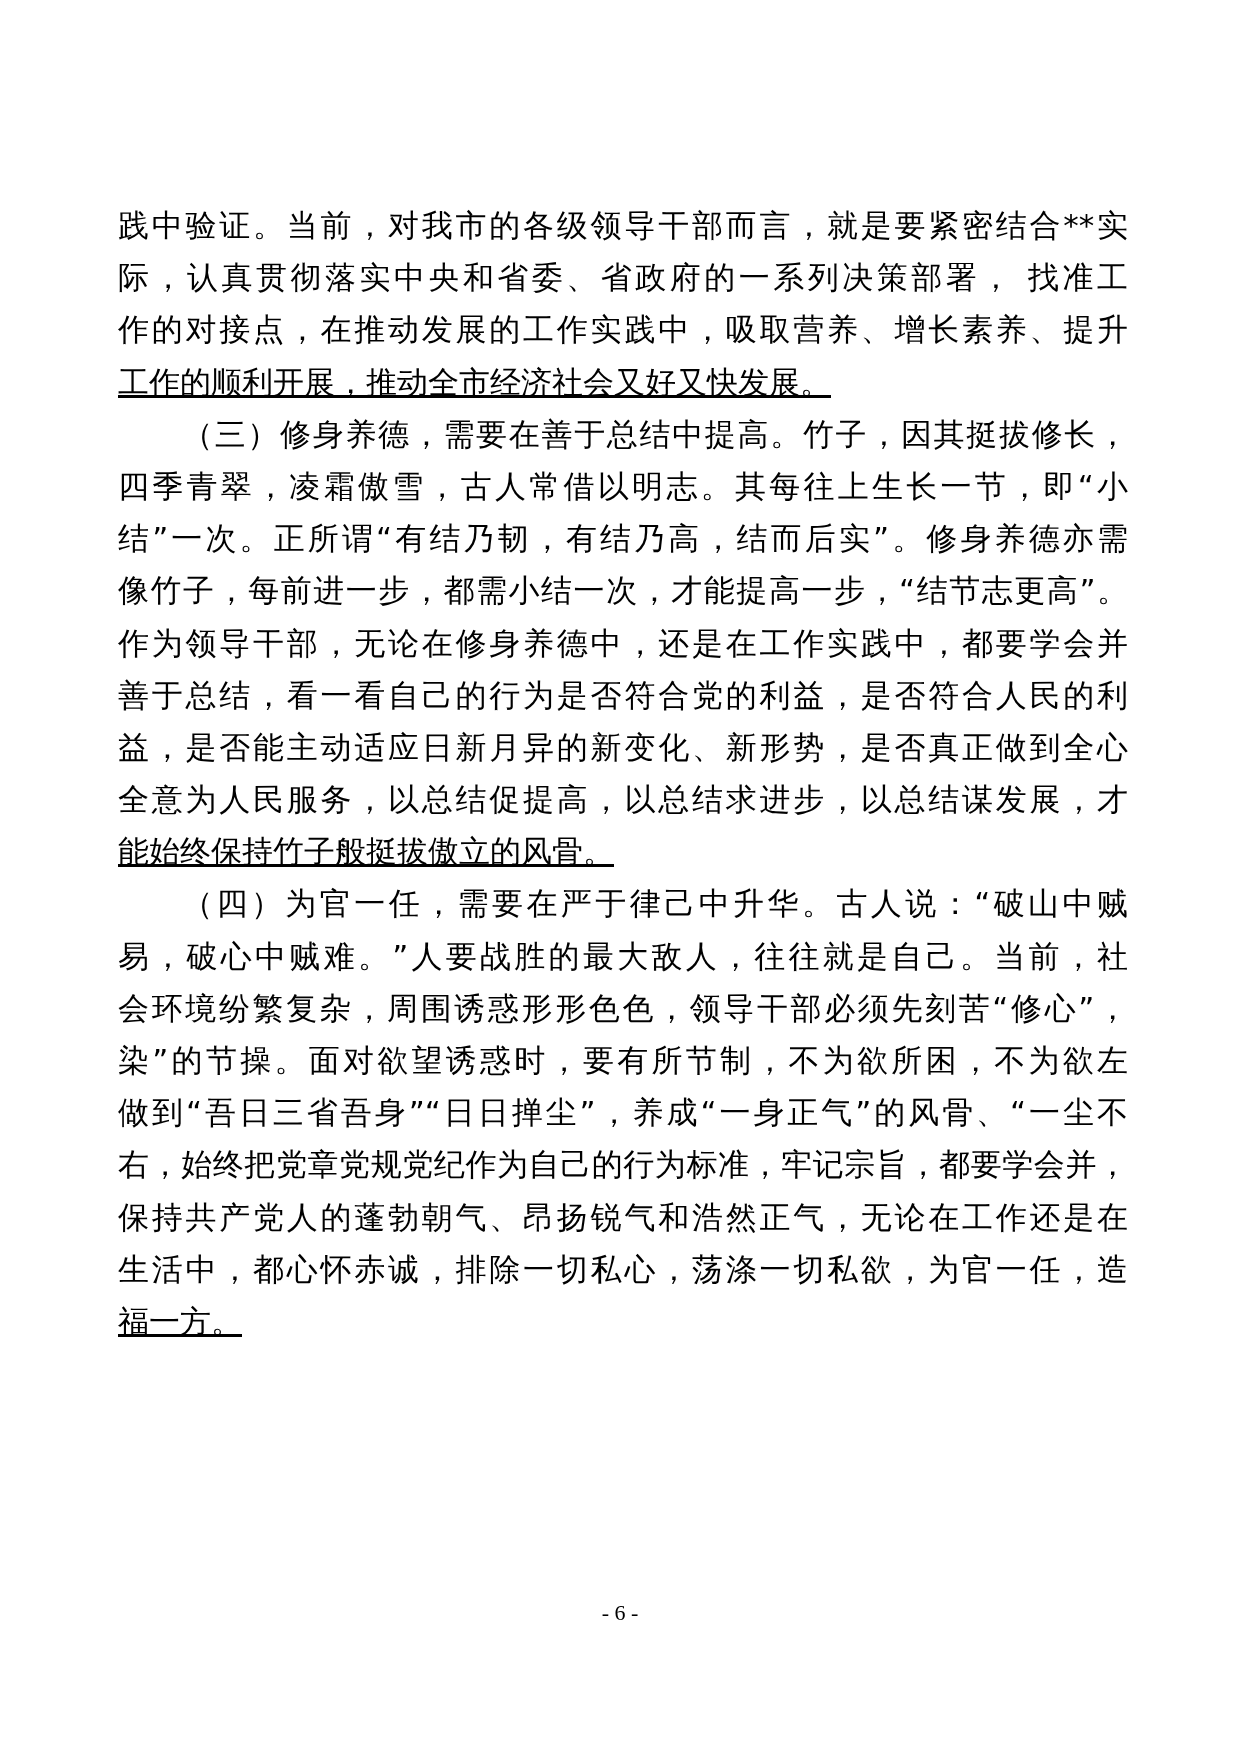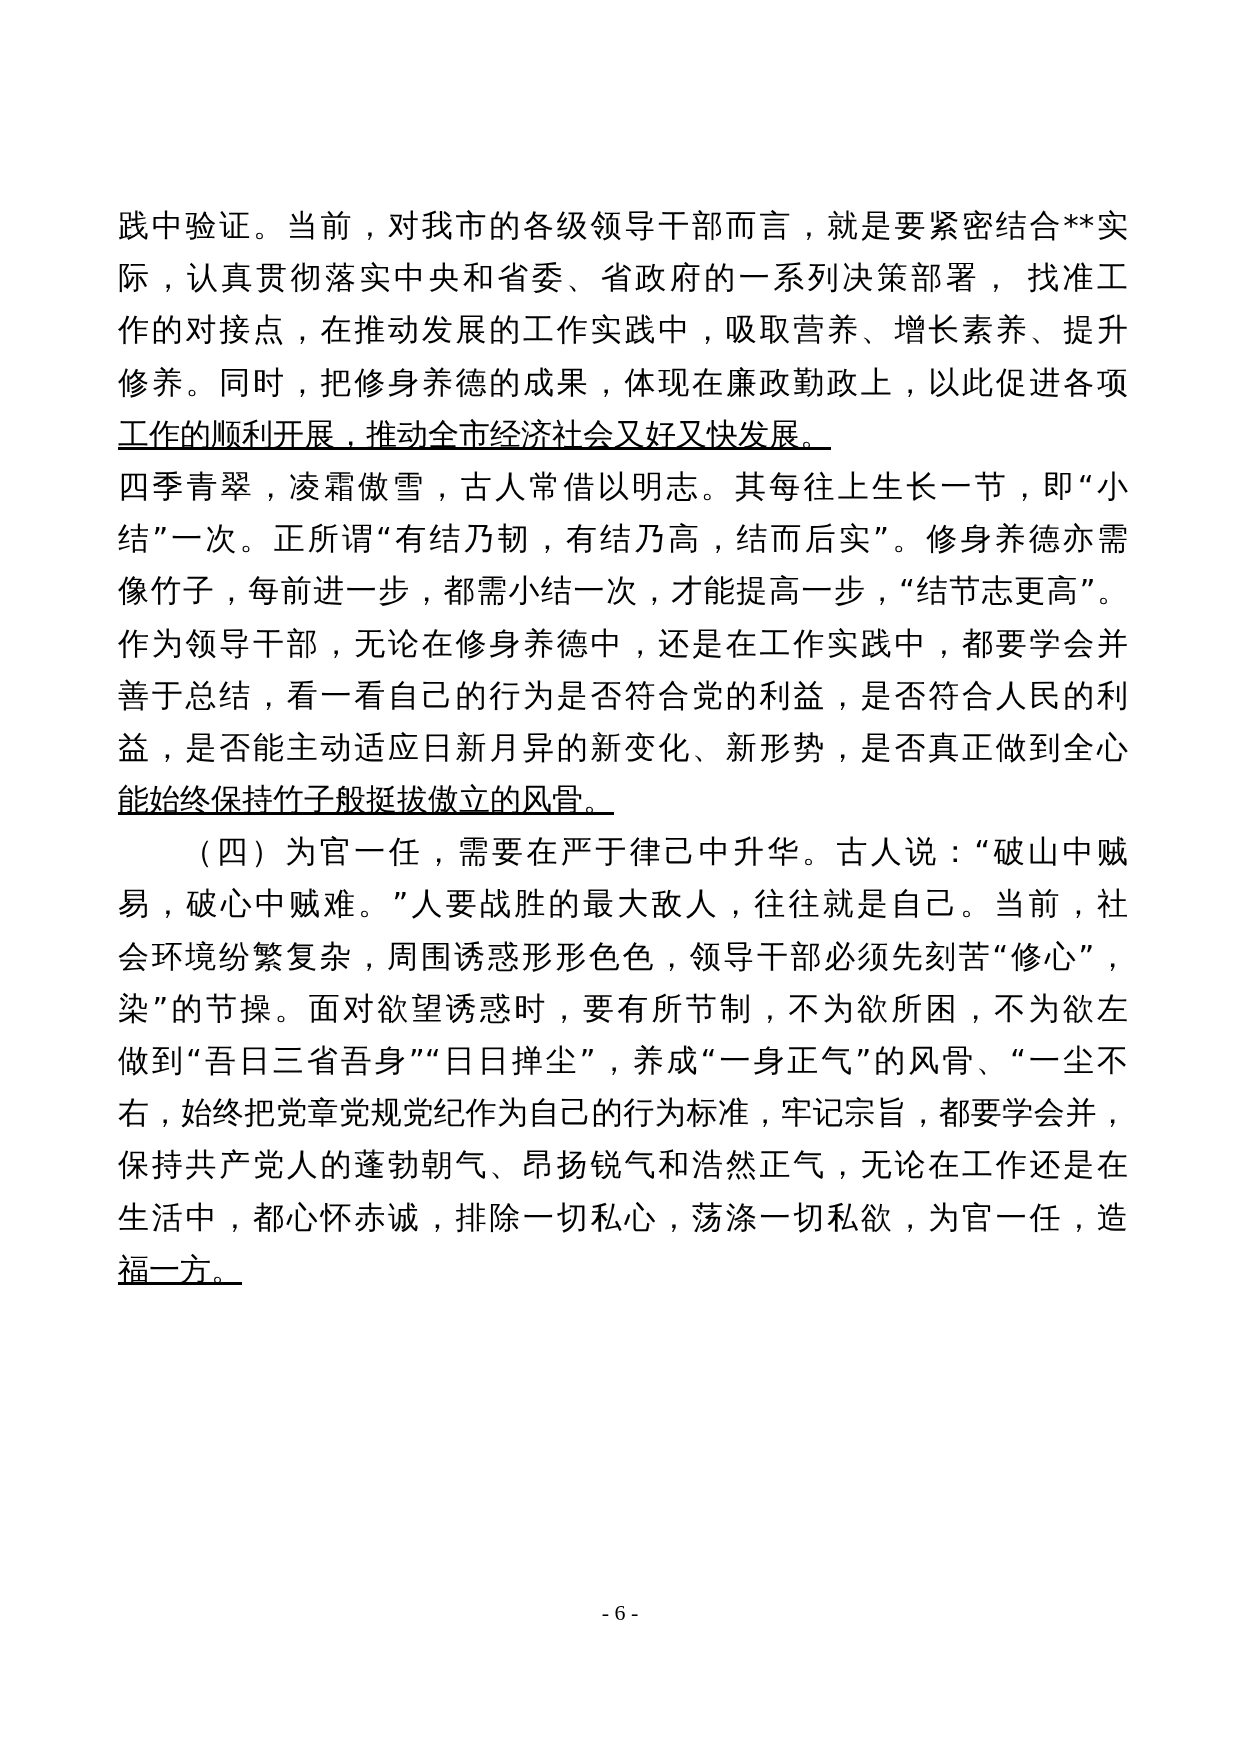--- a/index.html
+++ b/index.html
@@ -60,31 +60,32 @@
 </head>
 <body>
 
 <div class="page">
   <div class="body-text">
 
     <div>
       <span class="line">践中验证。当前，对我市的各级领导干部而言，就是要紧密结合**实</span>
       <span class="line">际，认真贯彻落实中央和省委、省政府的一系列决策部署， 找准工</span>
       <span class="line">作的对接点，在推动发展的工作实践中，吸取营养、增长素养、提升</span>
-      <span class="line">修养。同时，把修身养德的成果，体现在廉政勤政上，以此促进各项</span>
       <span class="line last">工作的顺利开展，推动全市经济社会又好又快发展。</span>
     </div>
 
     <div>
+      <span class="line indent">（三）修身养德，需要在善于总结中提高。竹子，因其挺拔修长，</span>
       <span class="line">四季青翠，凌霜傲雪，古人常借以明志。其每往上生长一节，即“小</span>
       <span class="line">结”一次。正所谓“有结乃韧，有结乃高，结而后实”。修身养德亦需</span>
       <span class="line">像竹子，每前进一步，都需小结一次，才能提高一步，“结节志更高”。</span>
       <span class="line">作为领导干部，无论在修身养德中，还是在工作实践中，都要学会并</span>
       <span class="line">善于总结，看一看自己的行为是否符合党的利益，是否符合人民的利</span>
       <span class="line">益，是否能主动适应日新月异的新变化、新形势，是否真正做到全心</span>
+      <span class="line">全意为人民服务，以总结促提高，以总结求进步，以总结谋发展，才</span>
       <span class="line last">能始终保持竹子般挺拔傲立的风骨。</span>
     </div>
 
     <div>
       <span class="line indent">（四）为官一任，需要在严于律己中升华。古人说：“破山中贼</span>
       <span class="line">易，破心中贼难。”人要战胜的最大敌人，往往就是自己。当前，社</span>
       <span class="line">会环境纷繁复杂，周围诱惑形形色色，领导干部必须先刻苦“修心”，</span>
       <span class="line">染”的节操。面对欲望诱惑时，要有所节制，不为欲所困，不为欲左</span>
       <span class="line">做到“吾日三省吾身”“日日掸尘”，养成“一身正气”的风骨、“一尘不</span>
       <span class="line">右，始终把党章党规党纪作为自己的行为标准，牢记宗旨，都要学会并，</span>

